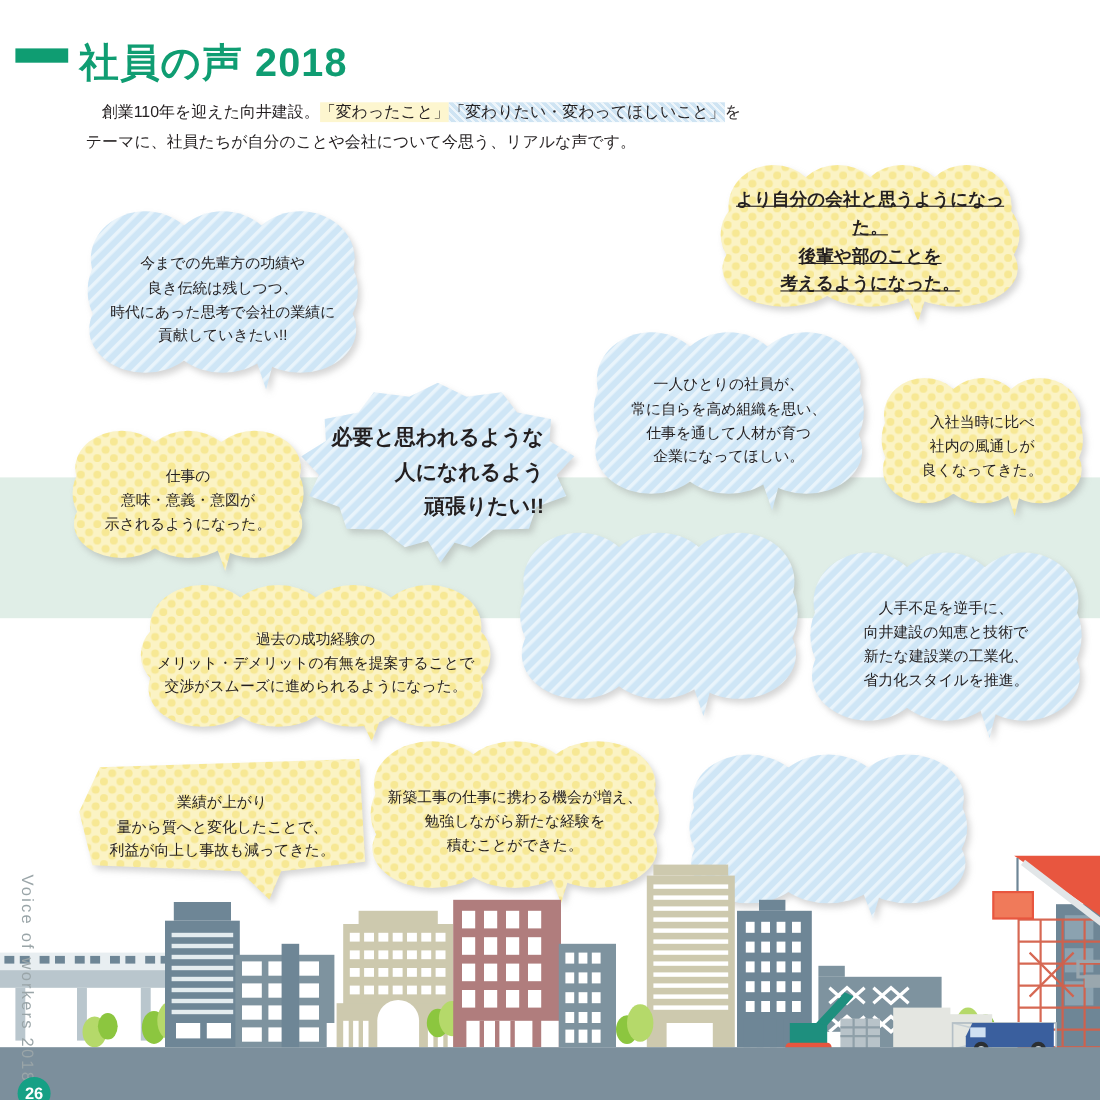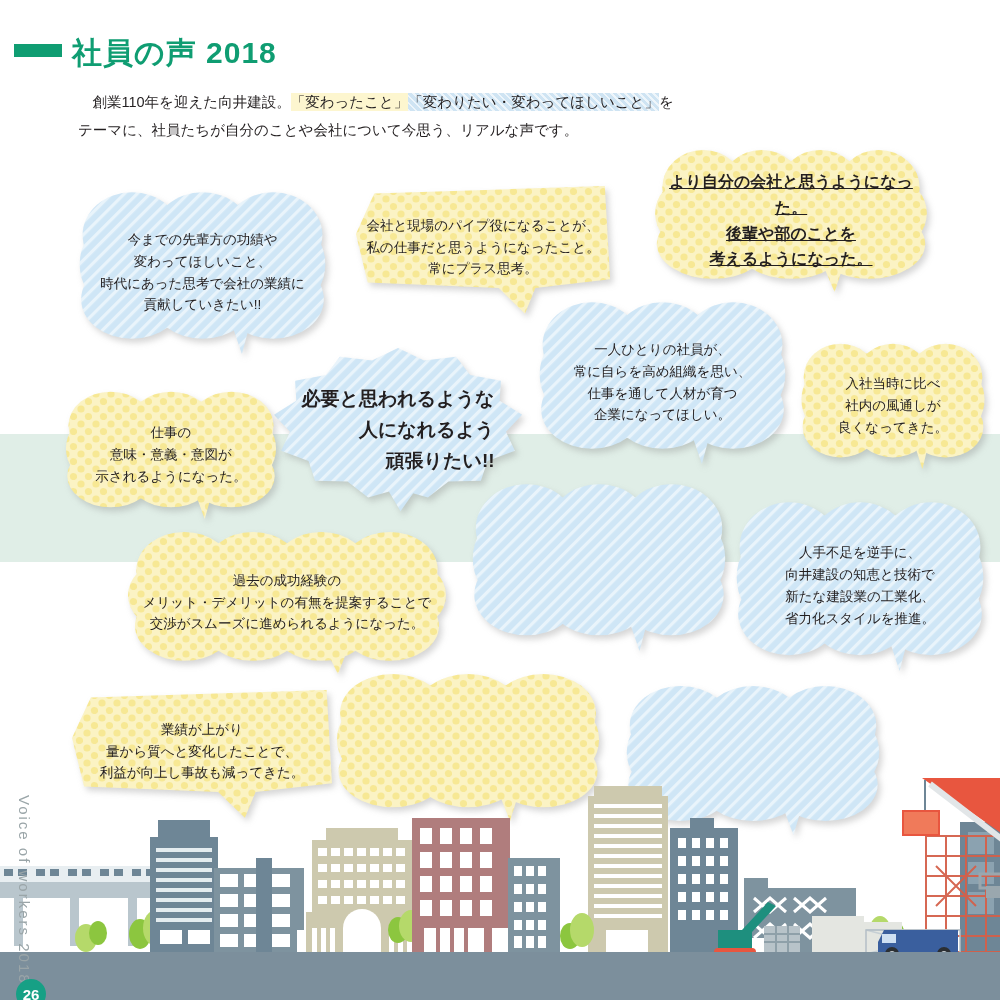--- a/index.html
+++ b/index.html
@@ -18,21 +18,21 @@
   }
 
   
   .header{position:absolute;left:0;top:0;width:1000px;height:80px;z-index:20;}
   .header-bar{
     position:absolute;left:14px;top:44px;width:48px;height:13px;
     background:#0f9d72;
   }
   .header-title{
     position:absolute;left:72px;top:33px;
-    font-size:30px;font-weight:bold;color:#0f9d72;letter-spacing:1px;
+    font-size:36px;font-weight:bold;color:#0f9d72;letter-spacing:1px;
     white-space:nowrap;
   }
 
   
   .intro{
     position:absolute;left:78px;top:88px;width:640px;z-index:20;
     font-size:14.5px;line-height:28px;color:#231f20;
   }
   .intro .ln{display:block;white-space:nowrap;}
   .intro .hl-yellow{background:#fdf6cf;padding:1px 0;}
@@ -114,40 +114,25 @@
           <ellipse cx="56.95" cy="109.22999999999999" rx="50.796" ry="39.6"></ellipse>
           <ellipse cx="127.5" cy="109.22999999999999" rx="50.796" ry="39.6"></ellipse>
           <ellipse cx="198.05" cy="109.22999999999999" rx="50.796" ry="39.6"></ellipse>
           <ellipse cx="30.141000000000002" cy="74.25" rx="25.5" ry="35.904"></ellipse>
           <ellipse cx="224.859" cy="74.25" rx="25.5" ry="35.904"></ellipse>
           <rect x="26.775000000000002" y="37.95" width="201.45000000000002" height="85.8" rx="16.5"></rect>
           <path d="M152.89800000000002 123.05 L166.92300000000003 164 L178.39800000000002 121.05 Z"></path>
         </g>
       </svg>
     <span class="txt t-normal">今までの先輩方の功績や
-変わってほしいこと、
+良き伝統は残しつつ、
 時代にあった思考で会社の業績に
 貢献していきたい!!</span>
   </div>
 
-  <div class="bubble" id="b2" style="left:352px;top:180px;width:262px;height:135px;">
-      <svg viewBox="0 0 262 135" preserveAspectRatio="none">
-        <defs>
-          <pattern id="p1" width="15" height="15" patternUnits="userSpaceOnUse">
-    <rect width="15" height="15" fill="#fbf3c4"></rect>
-    <circle cx="4" cy="4" r="3.6" fill="#f7e894"></circle>
-    <circle cx="11.5" cy="11.5" r="3.6" fill="#f7e894"></circle>
-  </pattern>
-        </defs>
-        <polygon points="22.270000000000003,13.5 252.82999999999998,6.075 258.07,99.36 183.39999999999998,108 172.92000000000002,133.65 146.72000000000003,108 15.719999999999999,102.6 3.9299999999999997,54" fill="url(#p1)"></polygon>
-      </svg>
-    <span class="txt t-normal">会社と現場のパイプ役になることが、
-私の仕事だと思うようになったこと。
-常にプラス思考。</span>
-  </div>
 
   <div class="bubble" id="b3" style="left:650px;top:148px;width:282px;height:145px;">
       <svg viewBox="0 0 282 145" preserveAspectRatio="none">
         <defs>
           <pattern id="p2" width="15" height="15" patternUnits="userSpaceOnUse">
     <rect width="15" height="15" fill="#fbf3c4"></rect>
     <circle cx="4" cy="4" r="3.6" fill="#f7e894"></circle>
     <circle cx="11.5" cy="11.5" r="3.6" fill="#f7e894"></circle>
   </pattern>
         </defs>
@@ -379,20 +364,23 @@
           <ellipse cx="211.25333333333333" cy="40.95" rx="52.67733333333333" ry="39"></ellipse>
           <ellipse cx="60.74666666666667" cy="99.3" rx="54.182399999999994" ry="36"></ellipse>
           <ellipse cx="136" cy="99.3" rx="54.182399999999994" ry="36"></ellipse>
           <ellipse cx="211.25333333333333" cy="99.3" rx="54.182399999999994" ry="36"></ellipse>
           <ellipse cx="32.150400000000005" cy="67.5" rx="27.200000000000003" ry="32.64"></ellipse>
           <ellipse cx="239.84959999999998" cy="67.5" rx="27.200000000000003" ry="32.64"></ellipse>
           <rect x="28.560000000000002" y="34.5" width="214.88" height="78" rx="15"></rect>
           <path d="M163.0912 111.5 L178.0512 149 L190.2912 109.5 Z"></path>
         </g>
       </svg>
+    <span class="txt t-normal">新築工事の仕事に携わる機会が増え、
+勉強しながら新たな経験を
+積むことができた。</span>
   </div>
 
   <div class="bubble" id="b13" style="left:622px;top:684px;width:262px;height:152px;">
       <svg viewBox="0 0 262 152" preserveAspectRatio="none">
         <defs>
           <pattern id="p12" width="9" height="9" patternUnits="userSpaceOnUse" patternTransform="rotate(45)">
       <rect width="9" height="9" fill="#cfe6f6"></rect>
       <rect width="3.2" height="9" fill="#ffffff" opacity="0.55"></rect>
     </pattern>
         </defs>

